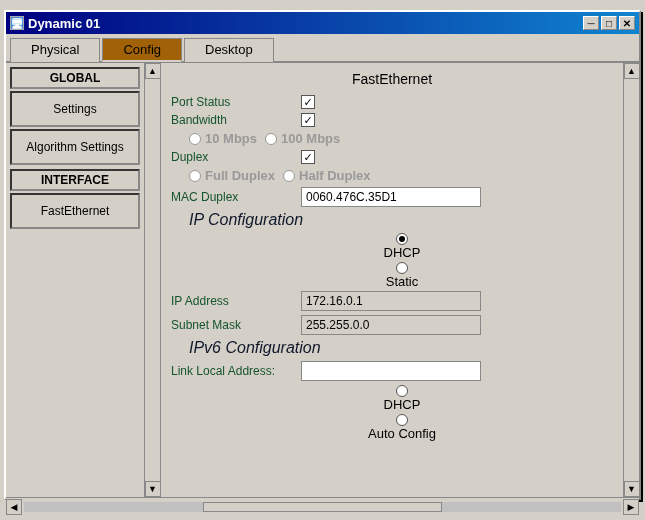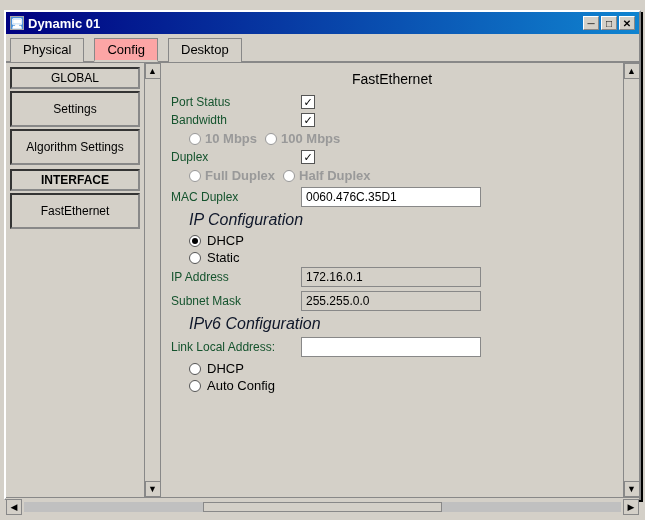--- a/index.html
+++ b/index.html
@@ -40,32 +40,32 @@
       font-size: 10px; cursor: pointer; color: #000; font-family: 'Marlett', Arial;
     }
 
     .tab-bar {
       display: flex;
       padding: 3px 4px 0;
       border-bottom: 2px solid #888;
       background: #d4d0c8;
     }
     .tab {
-      padding: 3px 12px;
+      padding: 3px 20px;
       border: 1px solid #888;
       border-bottom: none;
       background: #d4d0c8;
       cursor: pointer;
-      margin-right: 10px;
+      margin-right: 2px;
       position: relative;
       top: 1px;
       font-size: 13px;
     }
     .tab.active {
-      background: #fca5a5;
+      background: #a16207;
       border-bottom: 2px solid #d4d0c8;
       font-weight: normal;
       z-index: 2;
     }
 
     .main-content {
       display: flex;
       height: calc(100% - 22px - 30px);
     }
 
@@ -96,21 +96,21 @@
       display: flex; align-items: center; justify-content: center;
       font-size: 9px; cursor: pointer;
     }
     .sidebar-inner {
       padding: 4px 20px 4px 4px;
     }
     .sidebar-section-header {
       background: #d4d0c8;
       border: 2px inset #888;
       text-align: center;
-      font-weight: normal;
+      font-weight: bold;
       padding: 2px 8px;
       margin-bottom: 2px;
       font-size: 12px;
     }
     .sidebar-item {
       background: #d4d0c8;
       border: 2px inset #888;
       text-align: center;
       padding: 9px 4px;
       margin-bottom: 2px;
@@ -224,22 +224,22 @@
       font-size: 16px;
       font-style: italic;
       color: #0f172a;
     }
 
     .ip-config-row {
       display: flex;
       align-items: center;
       margin-left: 20px;
       margin-bottom: 2px;
-      gap: 6px;
-      font-size: 12px;
+      font-size: 12px;
+      flex-direction: column;
     }
 
     .right-scrollbar {
       width: 16px;
       background: #d4d0c8;
       border-left: 1px solid #888;
       display: flex;
       flex-direction: column;
       align-items: center;
     }

